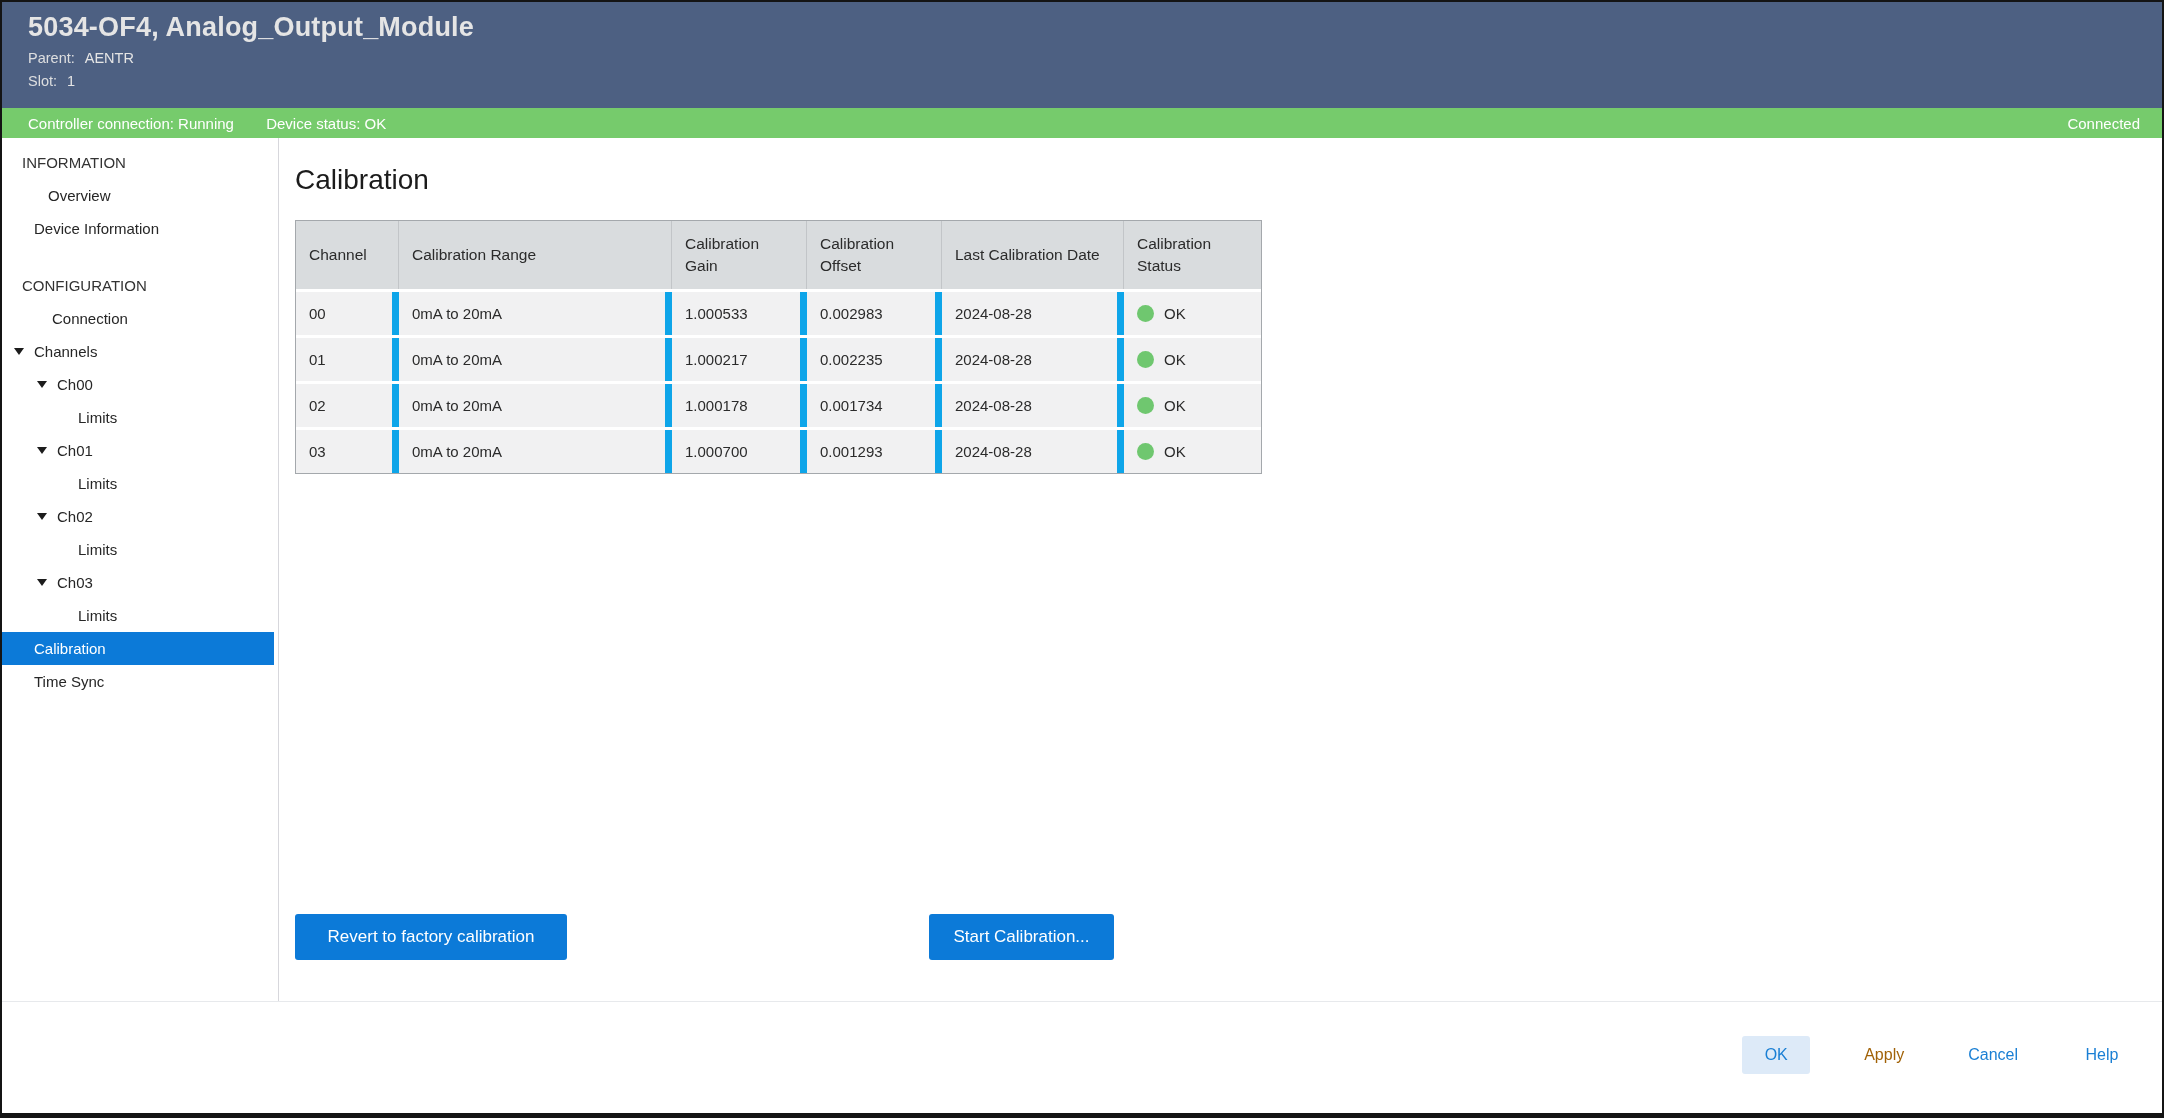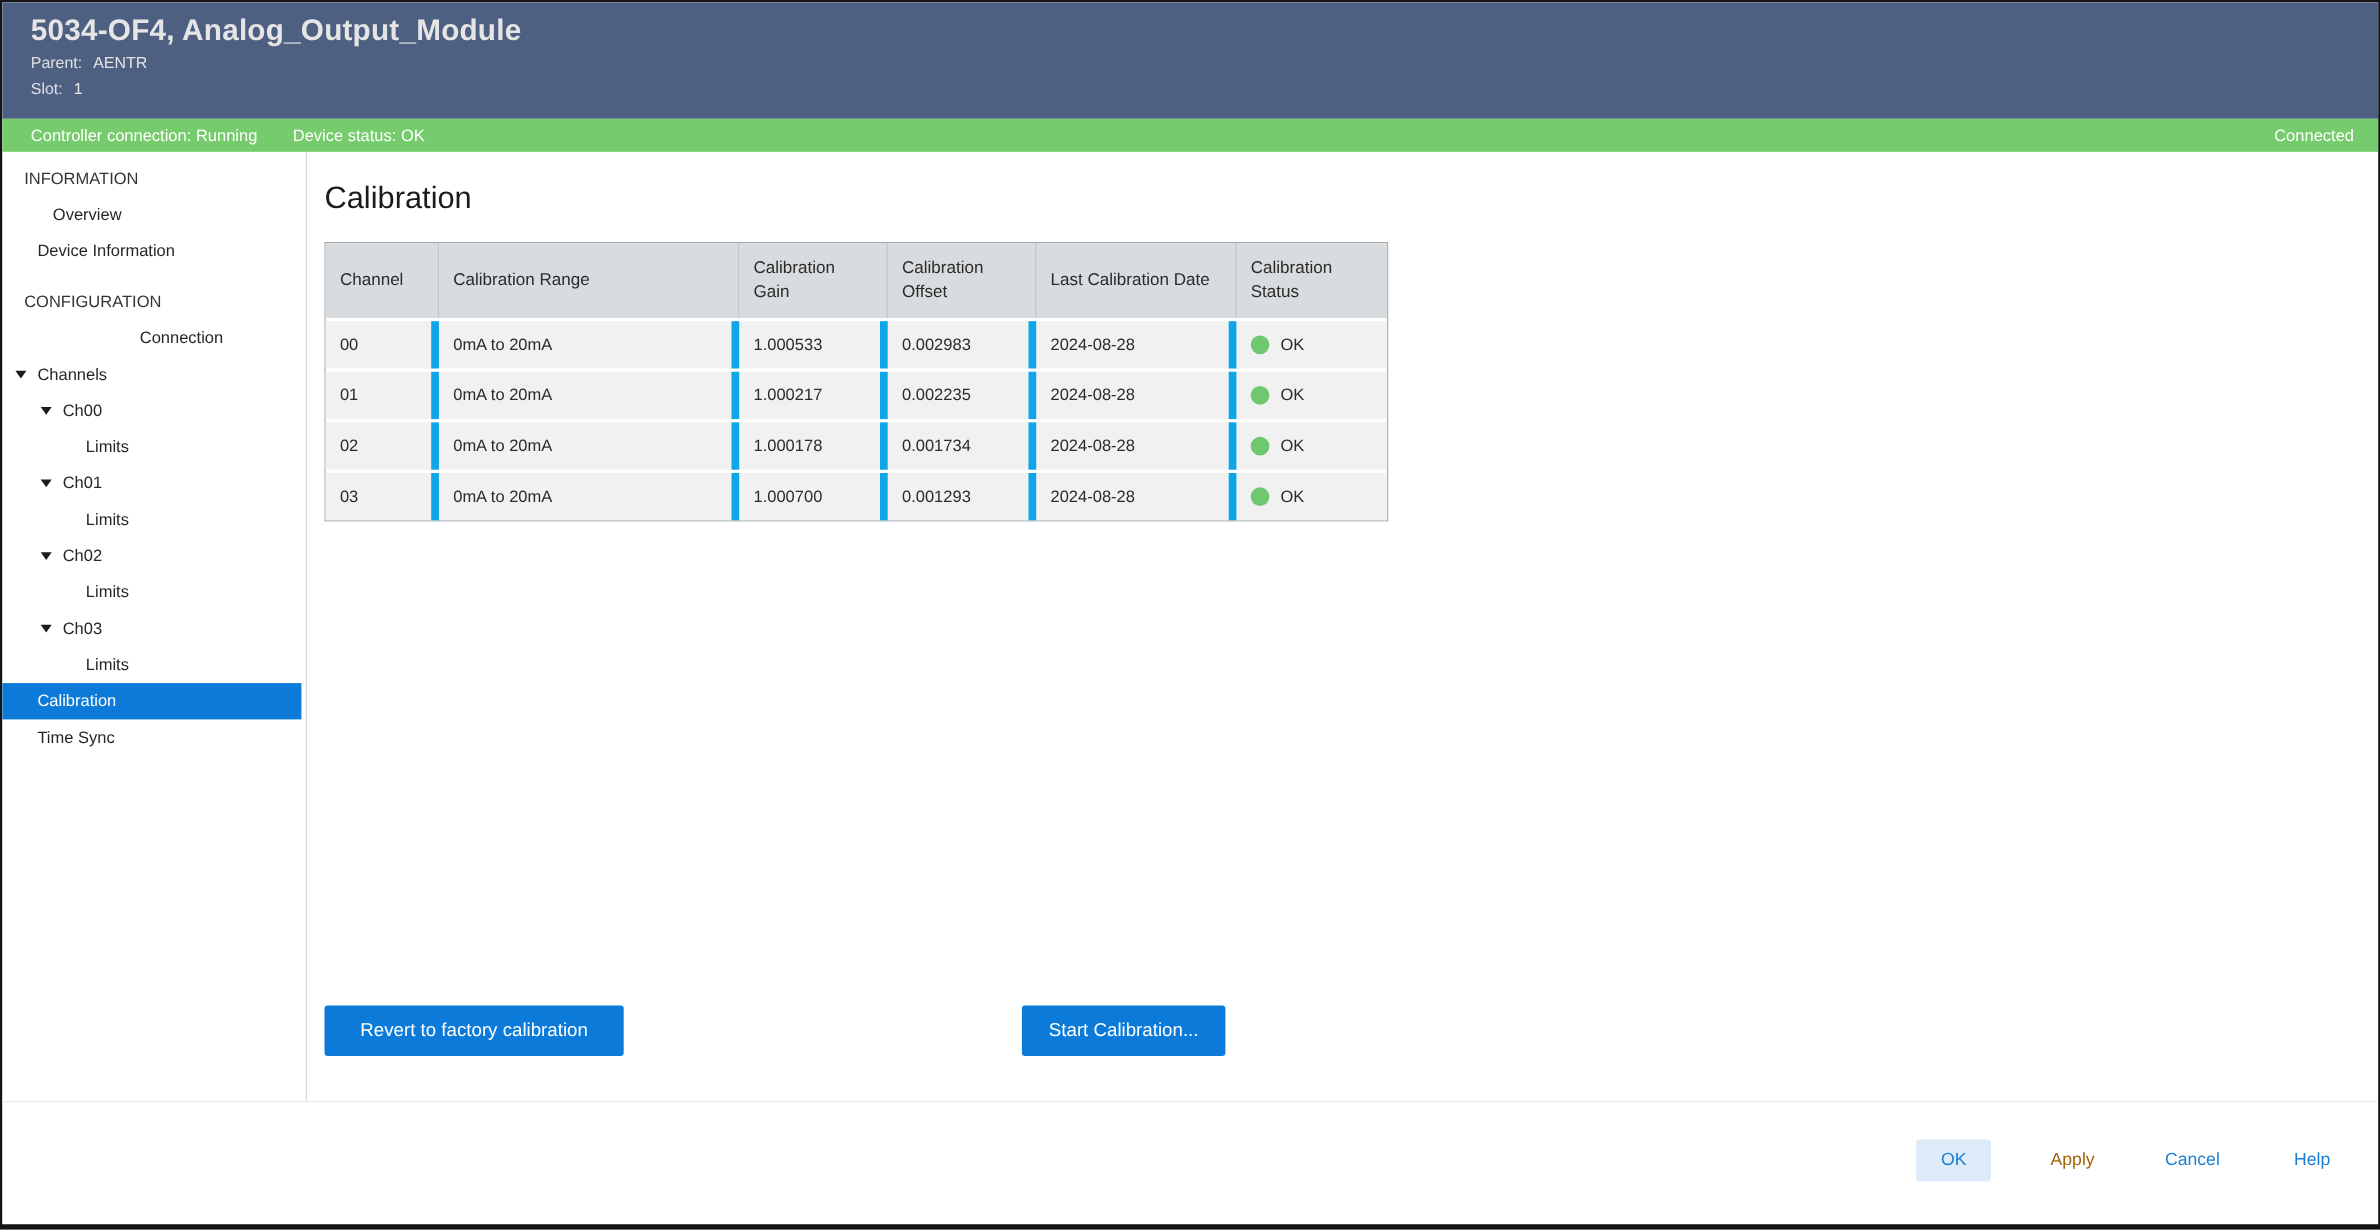--- a/index.html
+++ b/index.html
@@ -19,21 +19,21 @@
   
   .statusbar{height:30px;background:#76cb6c;color:#fff;display:flex;align-items:center;
     padding:0 22px 0 26px;font-size:15px;flex:0 0 auto;}
   .statusbar .left span{margin-right:28px;}
   .statusbar .right{margin-left:auto;}
   
   .bodyarea{flex:1 1 auto;display:flex;min-height:0;}
   .sidebar{width:277px;flex:0 0 auto;border-right:1px solid #d7d7dc;padding-top:8px;}
   .nav-section,.nav-item{height:33px;display:flex;align-items:center;font-size:15px;}
   .nav-section{color:#333;padding-left:20px;}
-  .gap-before{margin-top:13px;}
+  .gap-before{margin-top:24px;}
   .nav-item{color:#262626;cursor:default;}
   .nav-item.selected{background:#0c7ad8;color:#fff;margin-right:4px;}
   .arrow{width:20px;display:flex;align-items:center;justify-content:flex-start;}
   .arrow i{display:block;width:0;height:0;border-left:5.5px solid transparent;
     border-right:5.5px solid transparent;border-top:7px solid #1c1c1c;}
   
   .content{flex:1 1 auto;position:relative;padding:26px 0 0 16px;}
   .page-title{font-size:28px;font-weight:400;color:#1b1b1b;margin:0 0 24px 0;}
   .cal-table{display:inline-block;border:1px solid #a4a8ac;background:#fff;}
   .t-header{display:flex;background:#d9dcde;}
@@ -91,21 +91,21 @@
         </div>
         <div class="nav-item" style="padding-left: 46px;">
           <span>Overview</span>
         </div>
         <div class="nav-item" style="padding-left: 32px;">
           <span>Device Information</span>
         </div>
         <div class="nav-section gap-before" style="padding-left: 20px;">
           <span>CONFIGURATION</span>
         </div>
-        <div class="nav-item" style="padding-left: 50px; justify-content: center;">
+        <div class="nav-item" style="padding-left: 50px;">
           <span>Connection</span>
         </div>
         <div class="nav-item" style="padding-left: 12px;">
           <span class="arrow">
             <i></i>
           </span>
           <span>Channels</span>
         </div>
         <div class="nav-item" style="padding-left: 35px;">
           <span class="arrow">

